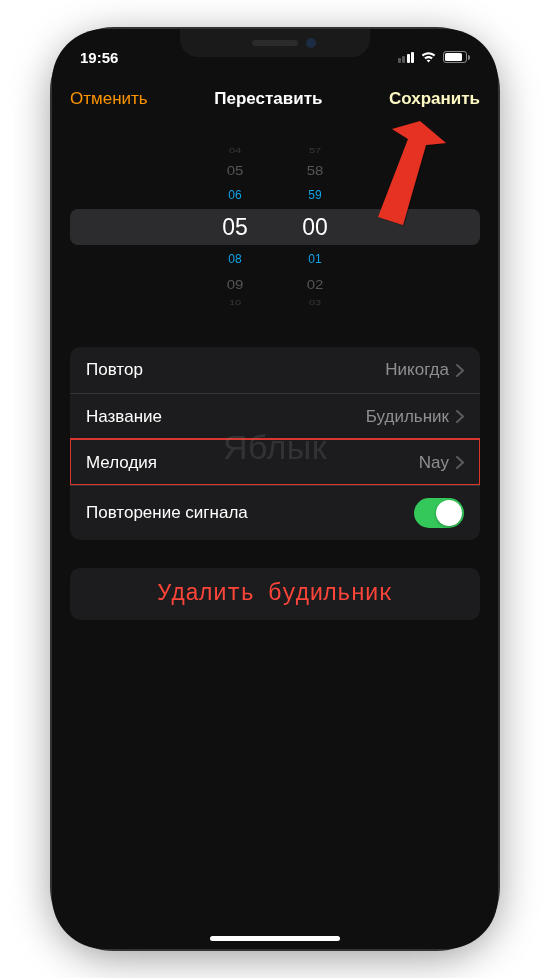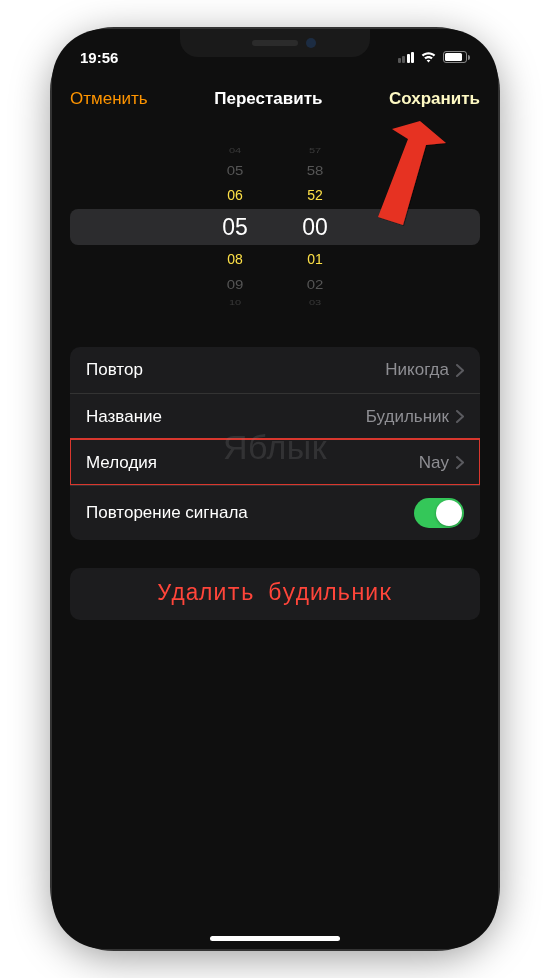--- a/index.html
+++ b/index.html
@@ -118,21 +118,21 @@
     .picker-col {
       display: flex;
       flex-direction: column;
       align-items: center;
       font-variant-numeric: tabular-nums;
       height: 100%;
       justify-content: center;
     }
     .picker-col div { line-height: 1; text-align: center; width: 44px; }
     .pr-sel { font-size: 23px; color: #fff; height: 36px; display:flex; align-items:center; justify-content:center;}
-    .pr-1 { font-size: 14px; color: #fde047; height: 28px; display:flex; align-items:center; justify-content:center;}
+    .pr-1 { font-size: 12px; color: #0ea5e9; height: 28px; display:flex; align-items:center; justify-content:center;}
     .pr-2 { font-size: 15px; color: #555; height: 22px; transform: scaleY(0.85); display:flex; align-items:center; justify-content:center;}
     .pr-3 { font-size: 11px; color: #3a3a3a; height: 16px; transform: scaleY(0.6); display:flex; align-items:center; justify-content:center;}
     .settings-group {
       margin: 0 18px;
       background: #1c1c1e;
       border-radius: 10px;
       overflow: hidden;
       position: relative;
     }
     .settings-row {
@@ -257,21 +257,21 @@
           <div class="pr-2">05</div>
           <div class="pr-1">06</div>
           <div class="pr-sel">05</div>
           <div class="pr-1">08</div>
           <div class="pr-2">09</div>
           <div class="pr-3">10</div>
         </div>
         <div class="picker-col">
           <div class="pr-3">57</div>
           <div class="pr-2">58</div>
-          <div class="pr-1">52</div>
+          <div class="pr-1">59</div>
           <div class="pr-sel">00</div>
           <div class="pr-1">01</div>
           <div class="pr-2">02</div>
           <div class="pr-3">03</div>
         </div>
       </div>
     </div>
 
     <div class="settings-group">
       <div class="watermark">Яблык</div>

